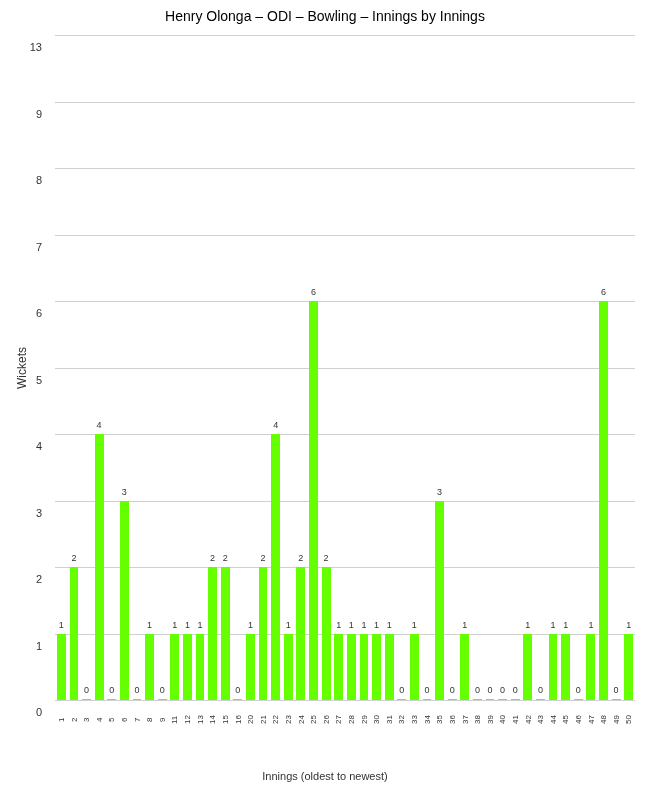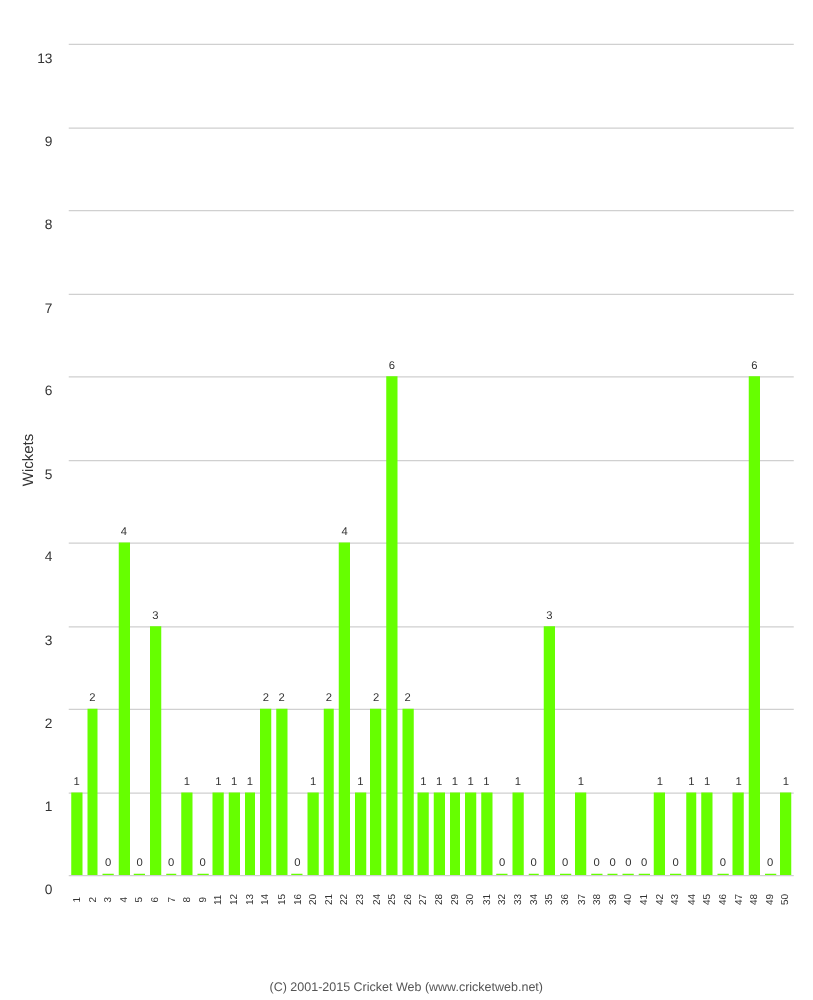--- a/index.html
+++ b/index.html
@@ -136,20 +136,21 @@
       right: 0;
       text-align: center;
       font-size: 10px;
       color: #555;
     }
   </style>
 </head>
 <body>
 
 <div class="chart-container">
+  <div class="chart-title">Henry Olonga – ODI – Bowling – Innings by Innings</div>
 
   <div class="y-axis-title">
     <span>Wickets</span>
   </div>
 
   <div class="y-axis-labels" id="y-labels">
       <div class="y-label" style="top: 100%;">0</div>
       <div class="y-label" style="top: 90%;">1</div>
       <div class="y-label" style="top: 80%;">2</div>
       <div class="y-label" style="top: 70%;">3</div>
@@ -452,15 +453,15 @@
       <div class="x-label">43</div>
       <div class="x-label">44</div>
       <div class="x-label">45</div>
       <div class="x-label">46</div>
       <div class="x-label">47</div>
       <div class="x-label">48</div>
       <div class="x-label">49</div>
       <div class="x-label">50</div>
     </div>
 
-
-  <div class="copyright">(C) 2001-2015 Cricket Web (www.cricketweb.net)</div>
+  <div class="x-axis-title">Innings (oldest to newest)</div>
+
 </div>
 
 </body></html>

